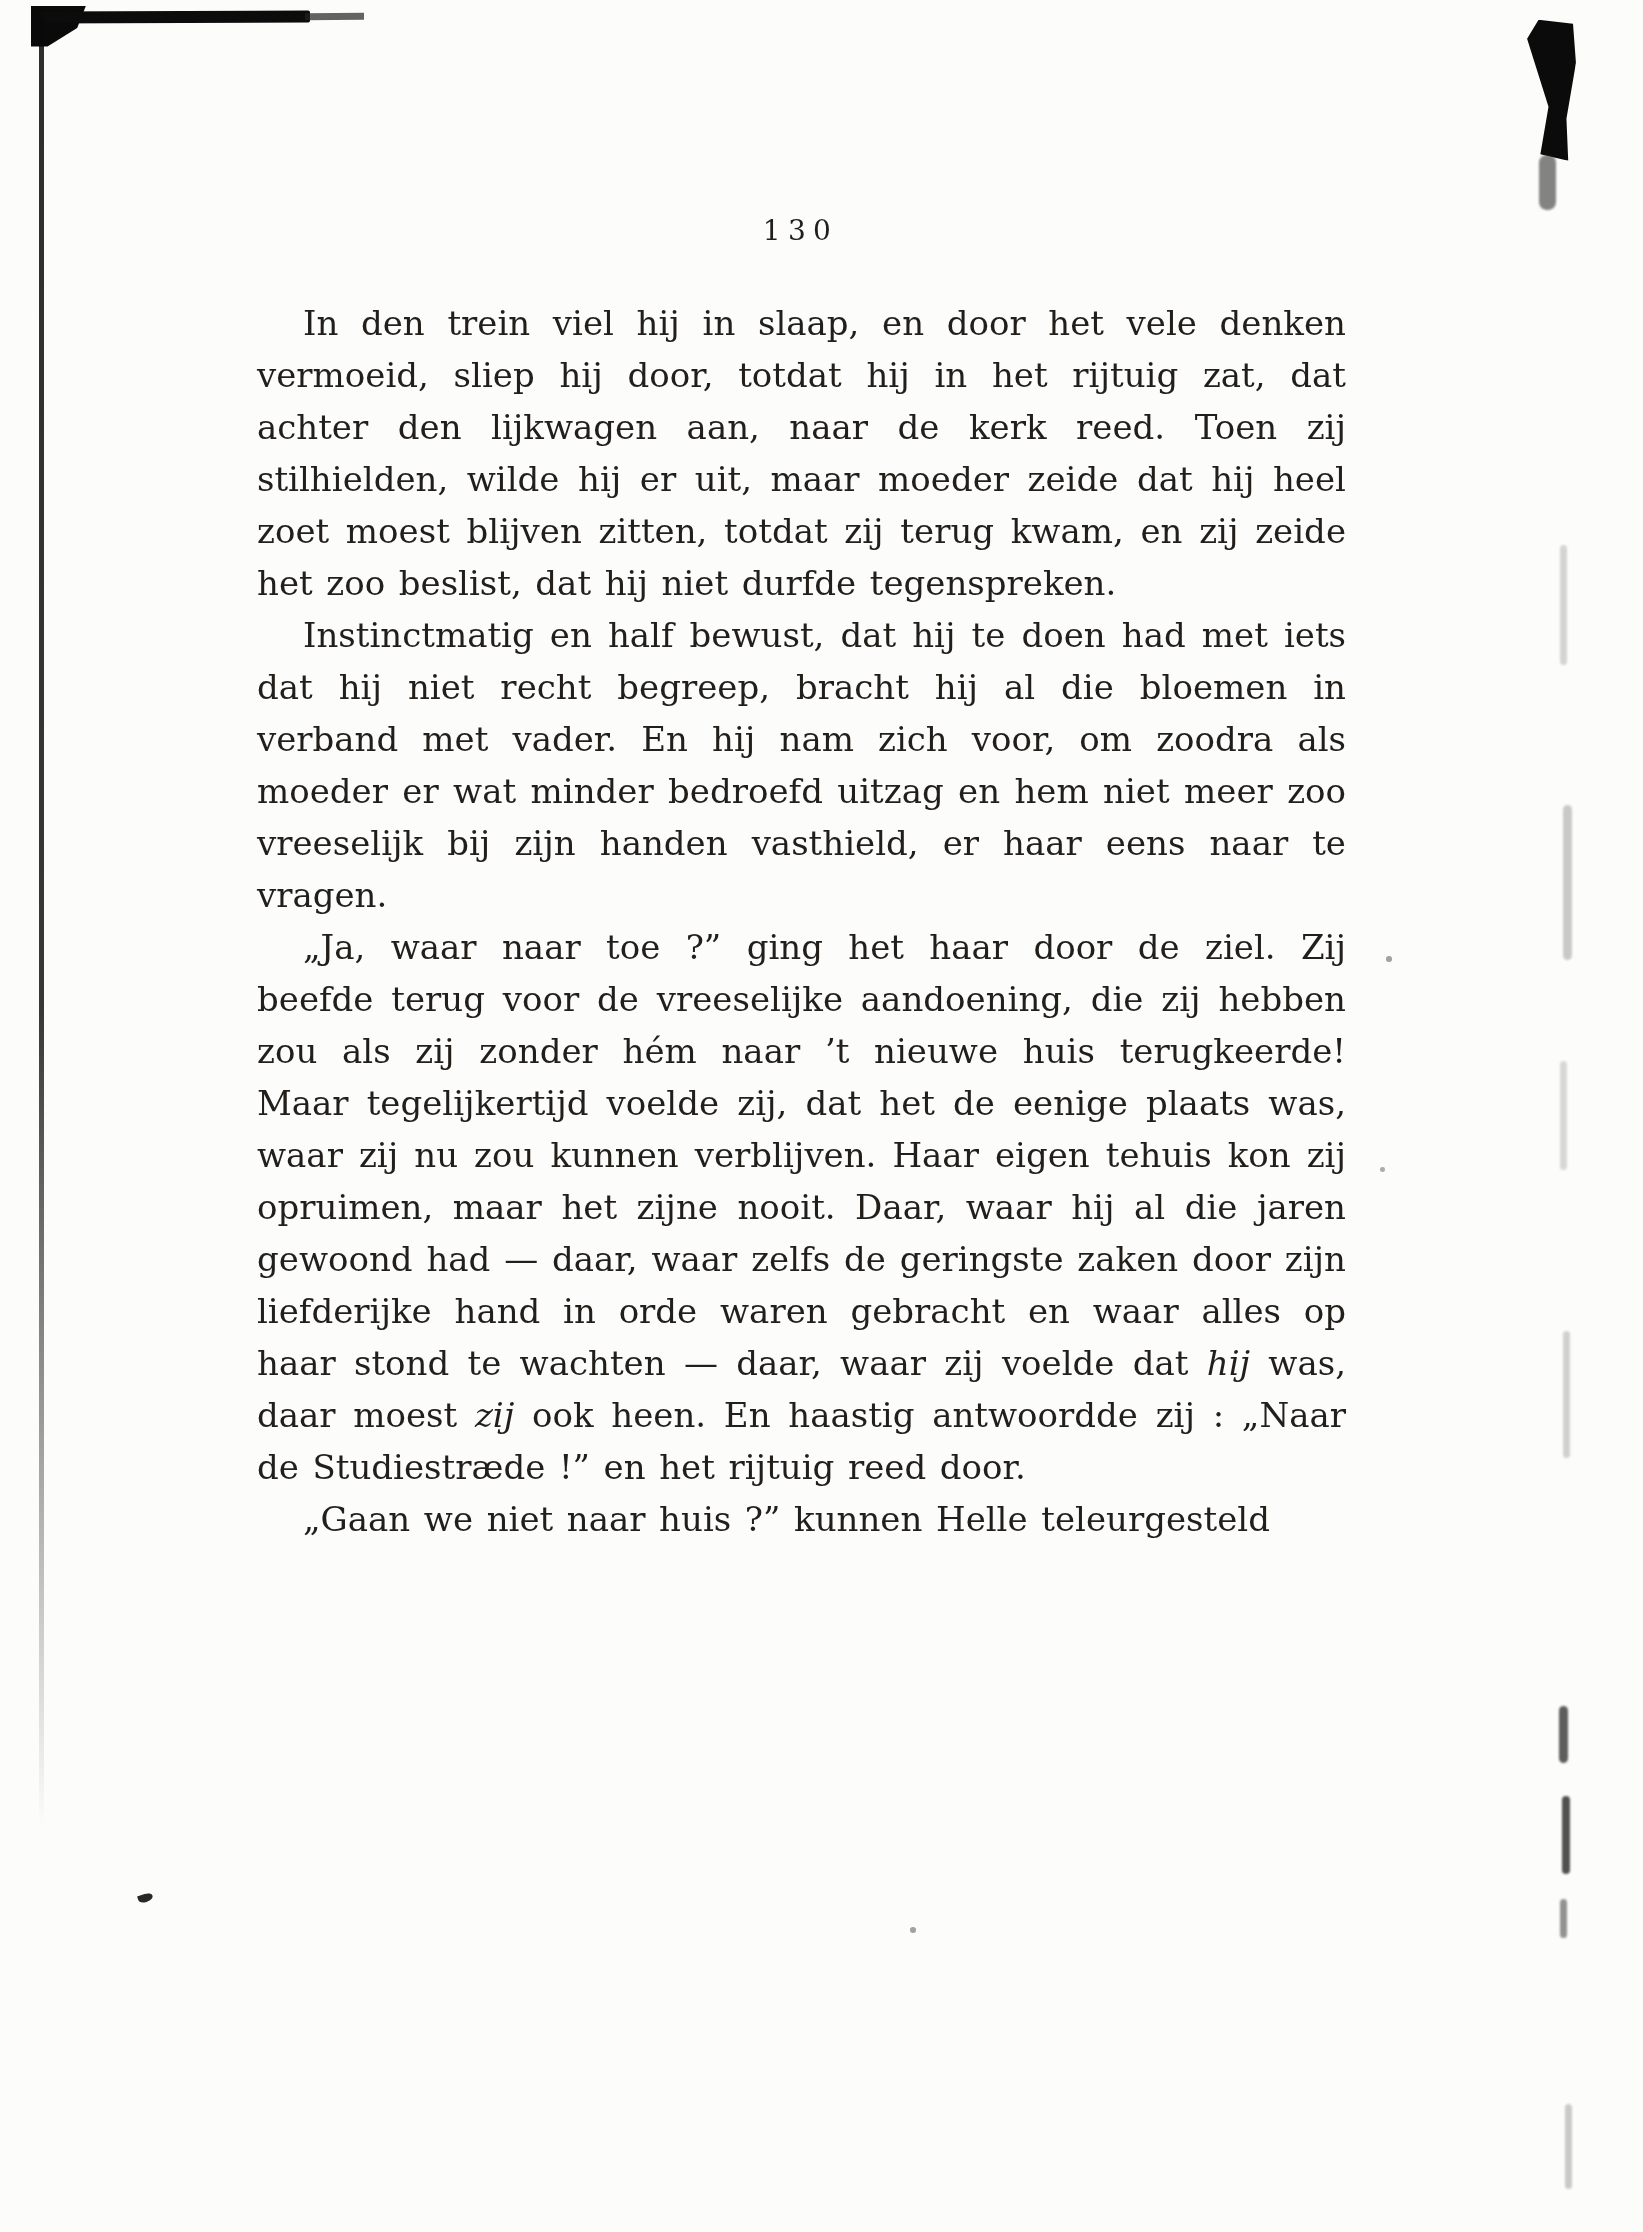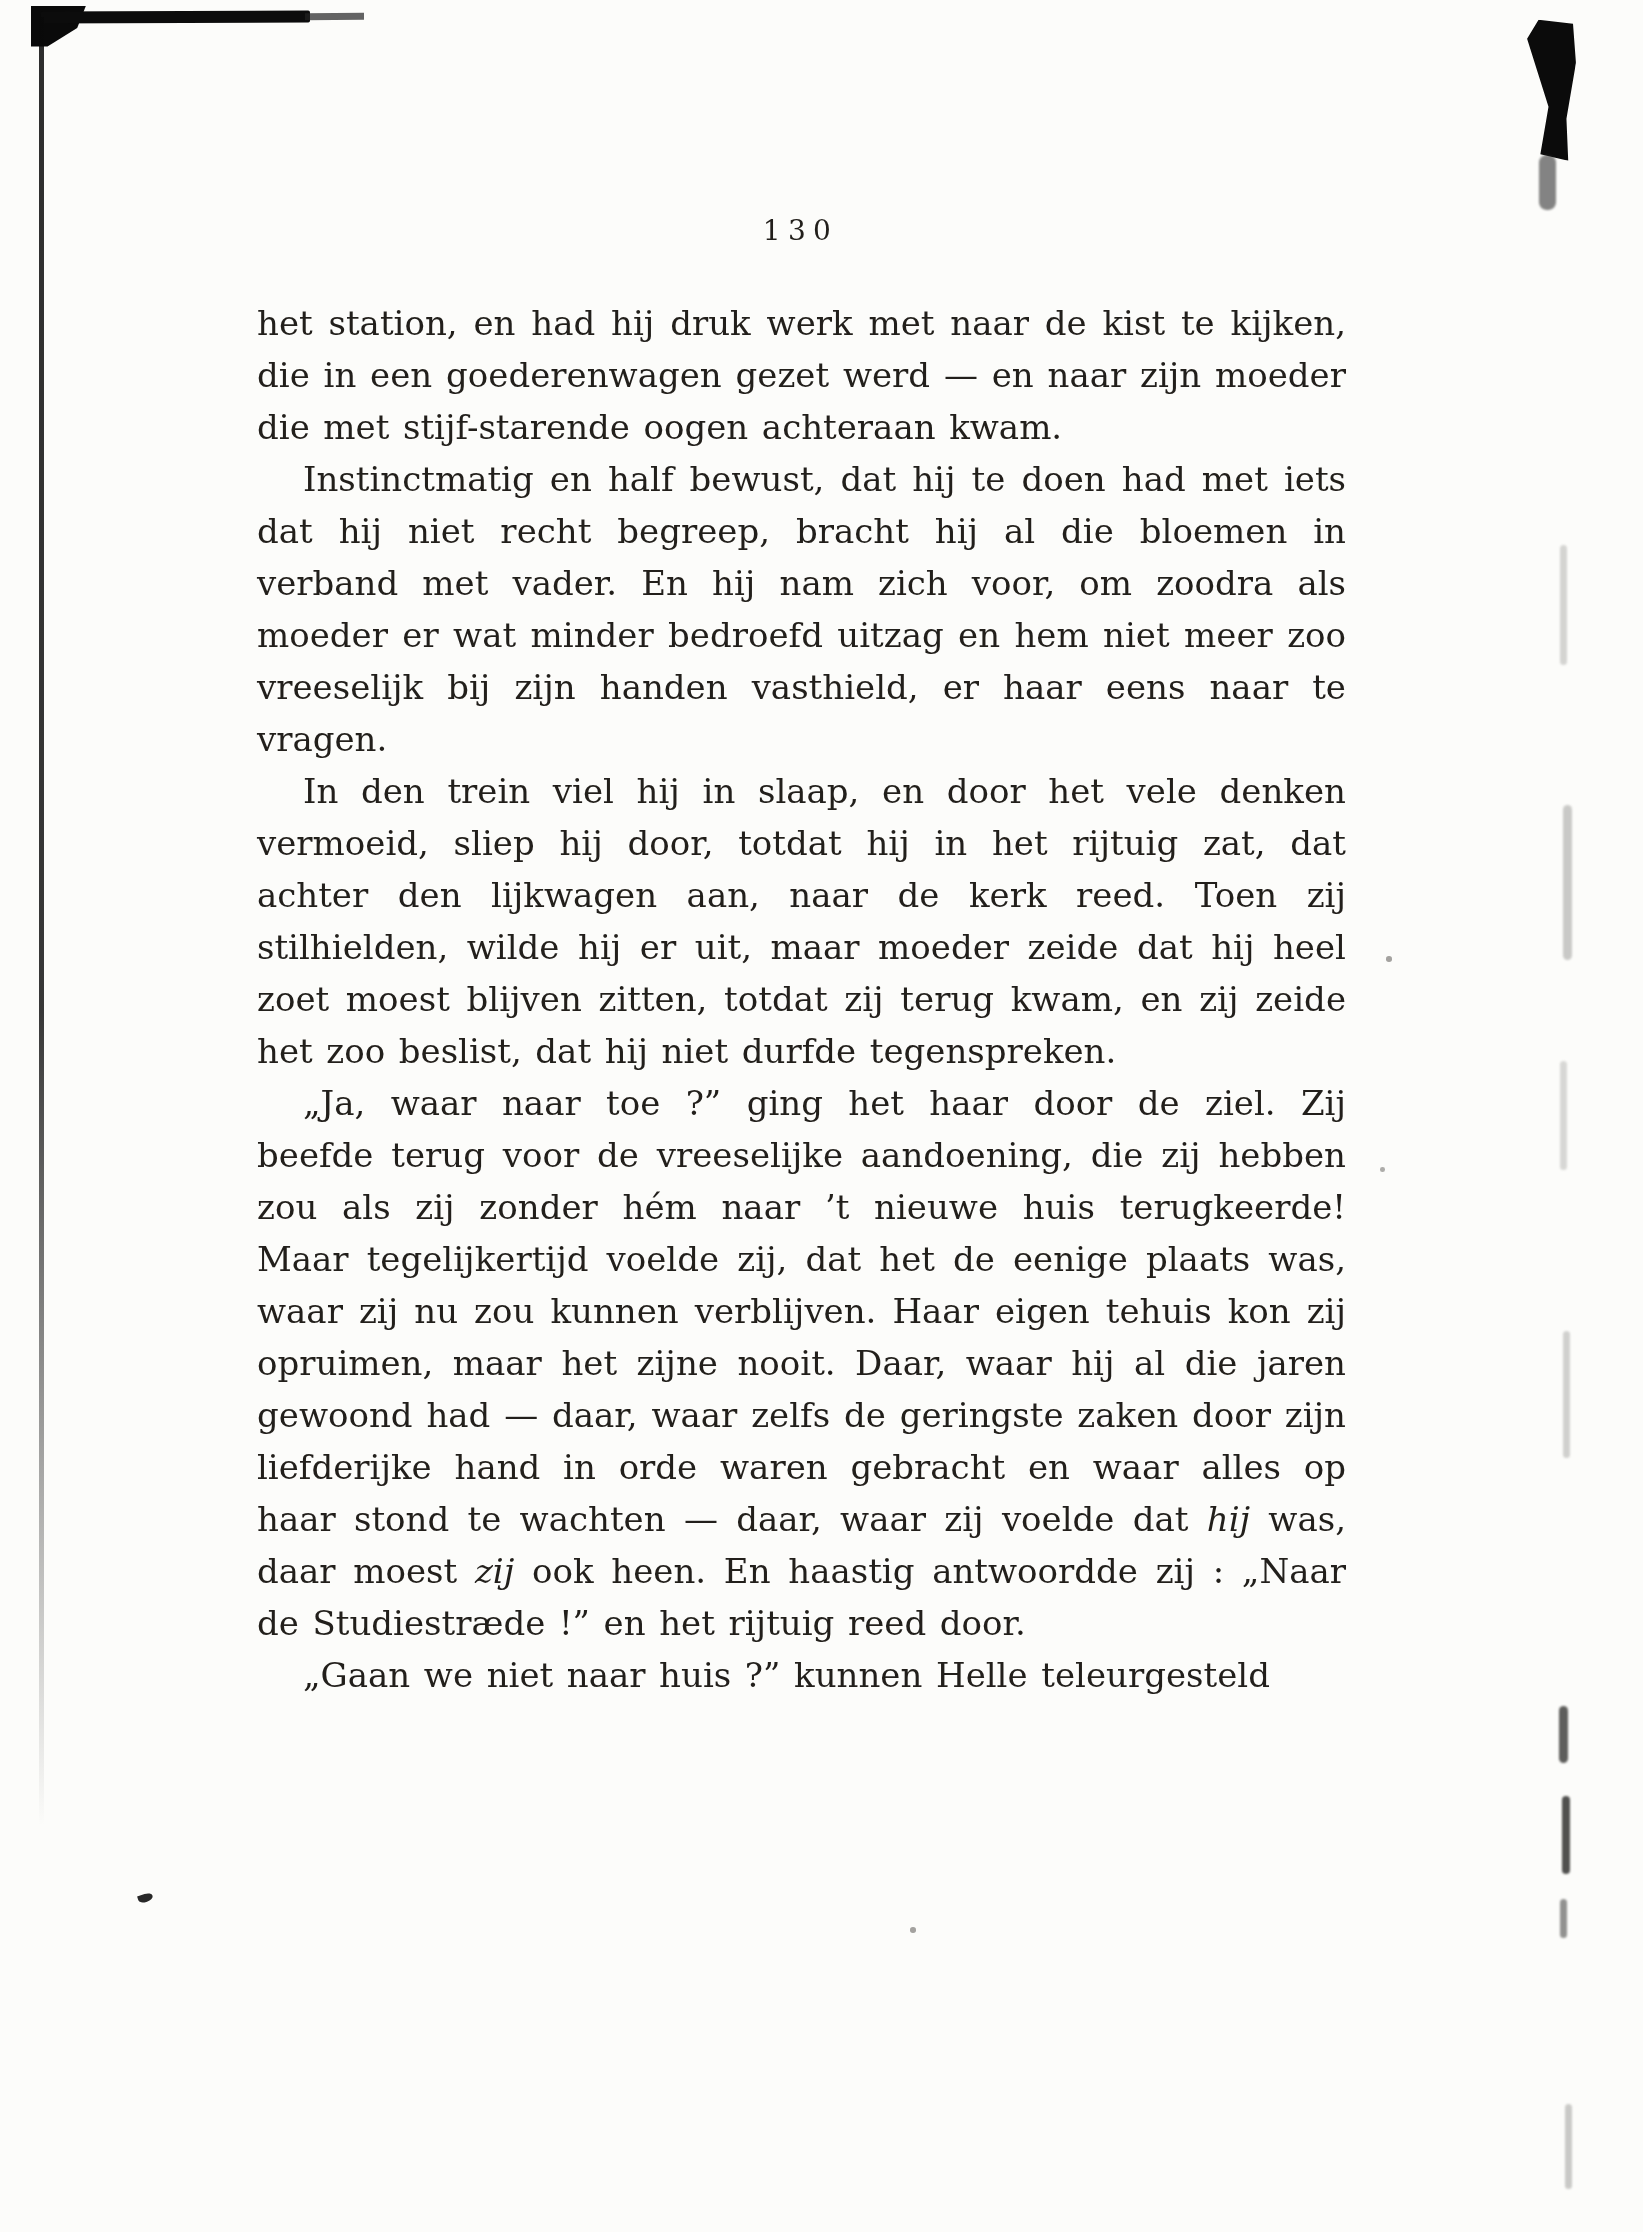--- a/index.html
+++ b/index.html
@@ -117,23 +117,22 @@
     transform: rotate(-18deg);
     opacity: .9;
   }
 </style>
 </head>
 <body>
 
 <div class="page-number">130</div>
 
 <main class="text-block">
-    <p class=""><span>het station, en had hij druk werk met naar de kist te kijken, die in een goederenwagen gezet werd — en naar zijn moeder die met stijf-starende oogen achteraan kwam.</span></p>
+    <p class="indent"><span>In den trein viel hij in slaap, en door het vele denken vermoeid, sliep hij door, totdat hij in het rijtuig zat, dat achter den lijkwagen aan, naar de kerk reed. Toen zij stilhielden, wilde hij er uit, maar moeder zeide dat hij heel zoet moest blijven zitten, totdat zij terug kwam, en zij zeide het zoo beslist, dat hij niet durfde tegenspreken.</span></p>
     <p class="indent"><span>Instinctmatig en half bewust, dat hij te doen had met iets dat hij niet recht begreep, bracht hij al die bloemen in verband met vader. En hij nam zich voor, om zoodra als moeder er wat minder bedroefd uitzag en hem niet meer zoo vreeselijk bij zijn handen vasthield, er haar eens naar te vragen.</span></p>
-    <p class="indent"><span>In den trein viel hij in slaap, en door het vele denken vermoeid, sliep hij door, totdat hij in het rijtuig zat, dat achter den lijkwagen aan, naar de kerk reed. Toen zij stilhielden, wilde hij er uit, maar moeder zeide dat hij heel zoet moest blijven zitten, totdat zij terug kwam, en zij zeide het zoo beslist, dat hij niet durfde tegenspreken.</span></p>
     <p class="indent"><span>„Ja, waar naar toe ?” ging het haar door de ziel. Zij beefde terug voor de vreeselijke aandoening, die zij hebben zou als zij zonder hém naar ’t nieuwe huis terugkeerde! Maar tegelijkertijd voelde zij, dat het de eenige plaats was, waar zij nu zou kunnen verblijven. Haar eigen tehuis kon zij opruimen, maar het zijne nooit. Daar, waar hij al die jaren gewoond had — daar, waar zelfs de geringste zaken door zijn liefderijke hand in orde waren gebracht en waar alles op haar stond te wachten — daar, waar zij voelde dat </span><span class="italic">hij</span><span> was, daar moest </span><span class="italic">zij</span><span> ook heen. En haastig antwoordde zij : „Naar de Studiestræde !” en het rijtuig reed door.</span></p>
     <p class="indent"><span>„Gaan we niet naar huis ?” kunnen Helle teleurgesteld</span></p>
   </main>
 
 <div class="artifact corner-block"></div>
 <div class="artifact corner-bar"></div>
 <div class="artifact corner-bar-tip"></div>
 <div class="artifact left-edge-line"></div>
 <div class="artifact tr-blob"></div>
 <div class="artifact tr-blob-tail"></div>

